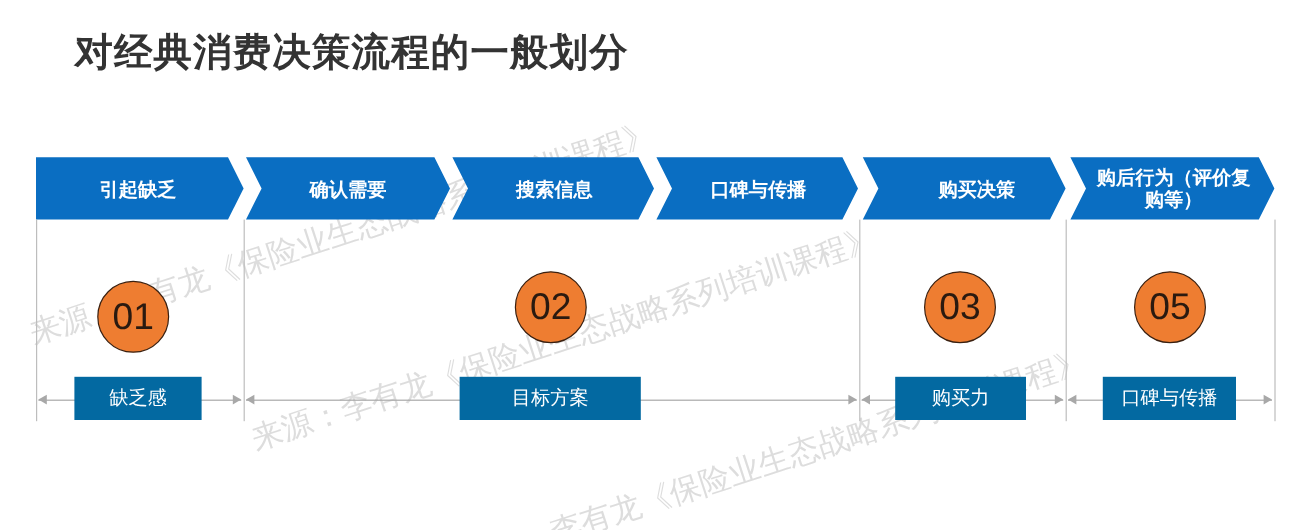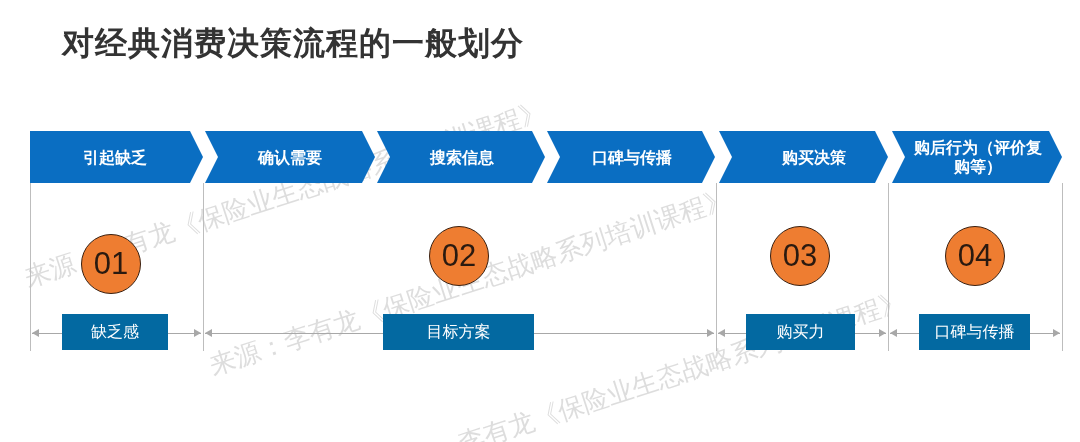--- a/index.html
+++ b/index.html
@@ -67,21 +67,21 @@
 
 <div class="vline" style="left:30px;"></div>
 <div class="vline" style="left:203px;"></div>
 <div class="vline" style="left:716px;"></div>
 <div class="vline" style="left:888px;"></div>
 <div class="vline" style="left:1062px;"></div>
 
 <div class="circle" style="left:81px; top:234px;">01</div>
 <div class="circle" style="left:429px; top:226px;">02</div>
 <div class="circle" style="left:770px; top:226px;">03</div>
-<div class="circle" style="left:945px; top:226px;">04</div>
+<div class="circle" style="left:945px; top:226px;">05</div>
 
 <div class="hline" style="left:32px; width:169px;"></div>
 <div class="arrow-l" style="left:32px;"></div>
 <div class="arrow-r" style="left:194px;"></div>
 
 <div class="hline" style="left:205px; width:509px;"></div>
 <div class="arrow-l" style="left:205px;"></div>
 <div class="arrow-r" style="left:707px;"></div>
 
 <div class="hline" style="left:718px; width:168px;"></div>

